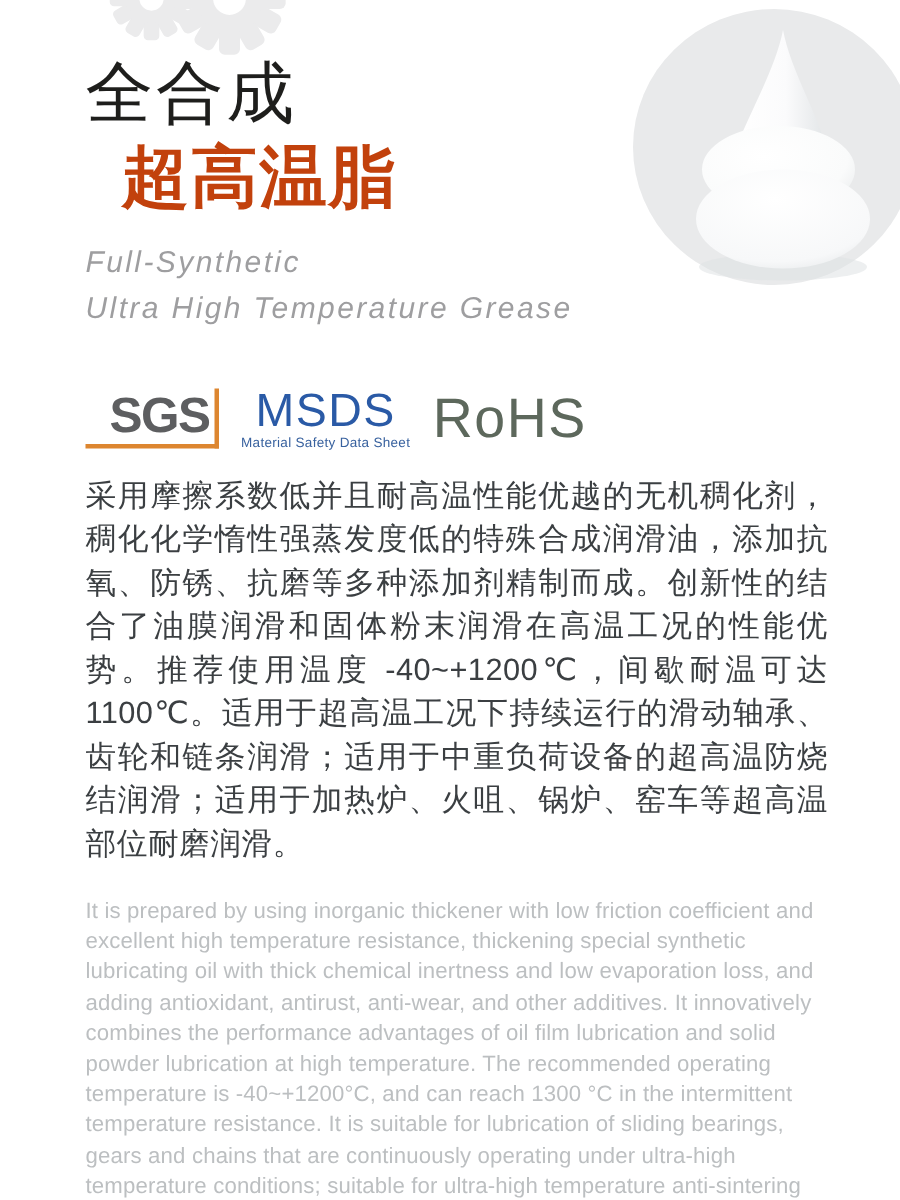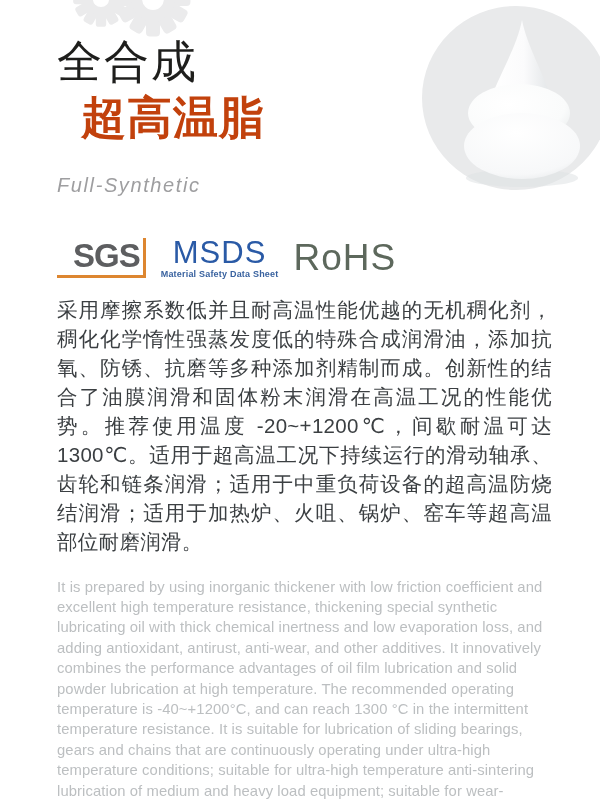--- a/index.html
+++ b/index.html
@@ -17,32 +17,32 @@
   .product-visual{position:absolute;left:422px;top:6px;width:196px;height:188px;}
   .product-circle{position:absolute;left:0;top:0;width:188px;height:184px;border-radius:50%;background:#e9eaeb;}
   .grease-blob{position:absolute;left:24px;top:12px;width:150px;height:172px;}
 
   
   .content{position:absolute;left:57px;top:34px;width:495px;}
 
   .title-cn{font-size:45px;line-height:56px;color:#1e1e1c;letter-spacing:2px;font-weight:500;}
   .title-cn .red{color:#c2410c;font-weight:bold;letter-spacing:1px;margin-left:24px;}
 
-  .subtitle-en{margin-top:24px;font-size:20px;line-height:31px;color:#9e9ea0;
+  .subtitle-en{margin-top:14px;font-size:20px;line-height:31px;color:#9e9ea0;
     font-style:italic;letter-spacing:1.6px;}
 
   .badges{margin-top:36px;display:flex;align-items:center;gap:15px;}
   .sgs-badge{
     border-bottom:3px solid #dd8630;border-right:3px solid #dd8630;
     padding:0 3px 1px 16px;
     font-size:33px;font-weight:bold;color:#5d5e60;letter-spacing:-1px;line-height:36px;
   }
   .msds-badge{color:#2a5aa6;text-align:center;line-height:1;}
   .msds-main{font-size:31px;font-weight:normal;letter-spacing:1px;}
-  .msds-sub{font-size:9px;font-weight:bold;margin-top:2px;letter-spacing:0.2px;color:#39629f;}
+  .msds-sub{font-size:9px;font-weight:normal;margin-top:2px;letter-spacing:0.2px;color:#39629f;}
   .rohs-badge{font-family:Liberation Sans, sans-serif;font-size:37px;color:#5d685c;letter-spacing:1px;line-height:40px;}
 
   .desc-cn{margin-top:16px;font-size:20.5px;line-height:29px;color:#3b3f42;
     text-align:justify;letter-spacing:0.3px;}
   .desc-en{margin-top:10px;font-size:14.8px;line-height:20.4px;color:#bcbfc1;letter-spacing:0.1px;}
 </style>
 </head>
 <body>
 
 <svg id="gear-small" class="gear" viewBox="0 0 100 100" aria-hidden="true">
@@ -111,28 +111,29 @@
 
 <div class="content">
 
   <div class="title-cn">
     <div>全合成</div>
     <div class="red">超高温脂</div>
   </div>
 
   <div class="subtitle-en">
     <div>Full-Synthetic</div>
+    <div>Ultra High Temperature Grease</div>
   </div>
 
   <div class="badges">
     <div class="sgs-badge">SGS</div>
     <div class="msds-badge">
       <div class="msds-main">MSDS</div>
       <div class="msds-sub">Material Safety Data Sheet</div>
     </div>
     <div class="rohs-badge">RoHS</div>
   </div>
 
-  <p class="desc-cn">采用摩擦系数低并且耐高温性能优越的无机稠化剂，稠化化学惰性强蒸发度低的特殊合成润滑油，添加抗氧、防锈、抗磨等多种添加剂精制而成。创新性的结合了油膜润滑和固体粉末润滑在高温工况的性能优势。推荐使用温度 -20~+1200℃，间歇耐温可达 1300℃。适用于超高温工况下持续运行的滑动轴承、齿轮和链条润滑；适用于中重负荷设备的超高温防烧结润滑；适用于加热炉、火咀、锅炉、窑车等超高温部位耐磨润滑。</p>
+  <p class="desc-cn">采用摩擦系数低并且耐高温性能优越的无机稠化剂，稠化化学惰性强蒸发度低的特殊合成润滑油，添加抗氧、防锈、抗磨等多种添加剂精制而成。创新性的结合了油膜润滑和固体粉末润滑在高温工况的性能优势。推荐使用温度 -40~+1200℃，间歇耐温可达 1100℃。适用于超高温工况下持续运行的滑动轴承、齿轮和链条润滑；适用于中重负荷设备的超高温防烧结润滑；适用于加热炉、火咀、锅炉、窑车等超高温部位耐磨润滑。</p>
 
   <p class="desc-en">It is prepared by using inorganic thickener with low friction coefficient and excellent high temperature resistance, thickening special synthetic lubricating oil with thick chemical inertness and low evaporation loss, and adding antioxidant, antirust, anti-wear, and other additives. It innovatively combines the performance advantages of oil film lubrication and solid powder lubrication at high temperature. The recommended operating temperature is -40~+1200°C, and can reach 1300 °C in the intermittent temperature resistance. It is suitable for lubrication of sliding bearings, gears and chains that are continuously operating under ultra-high temperature conditions; suitable for ultra-high temperature anti-sintering lubrication of medium and heavy load equipment; suitable for wear-resistant lubrication of ultra-high temperature parts such as heating furnace, fire nozzle as well as boiler and kiln car.</p>
 
 </div>
 
 </body></html>

